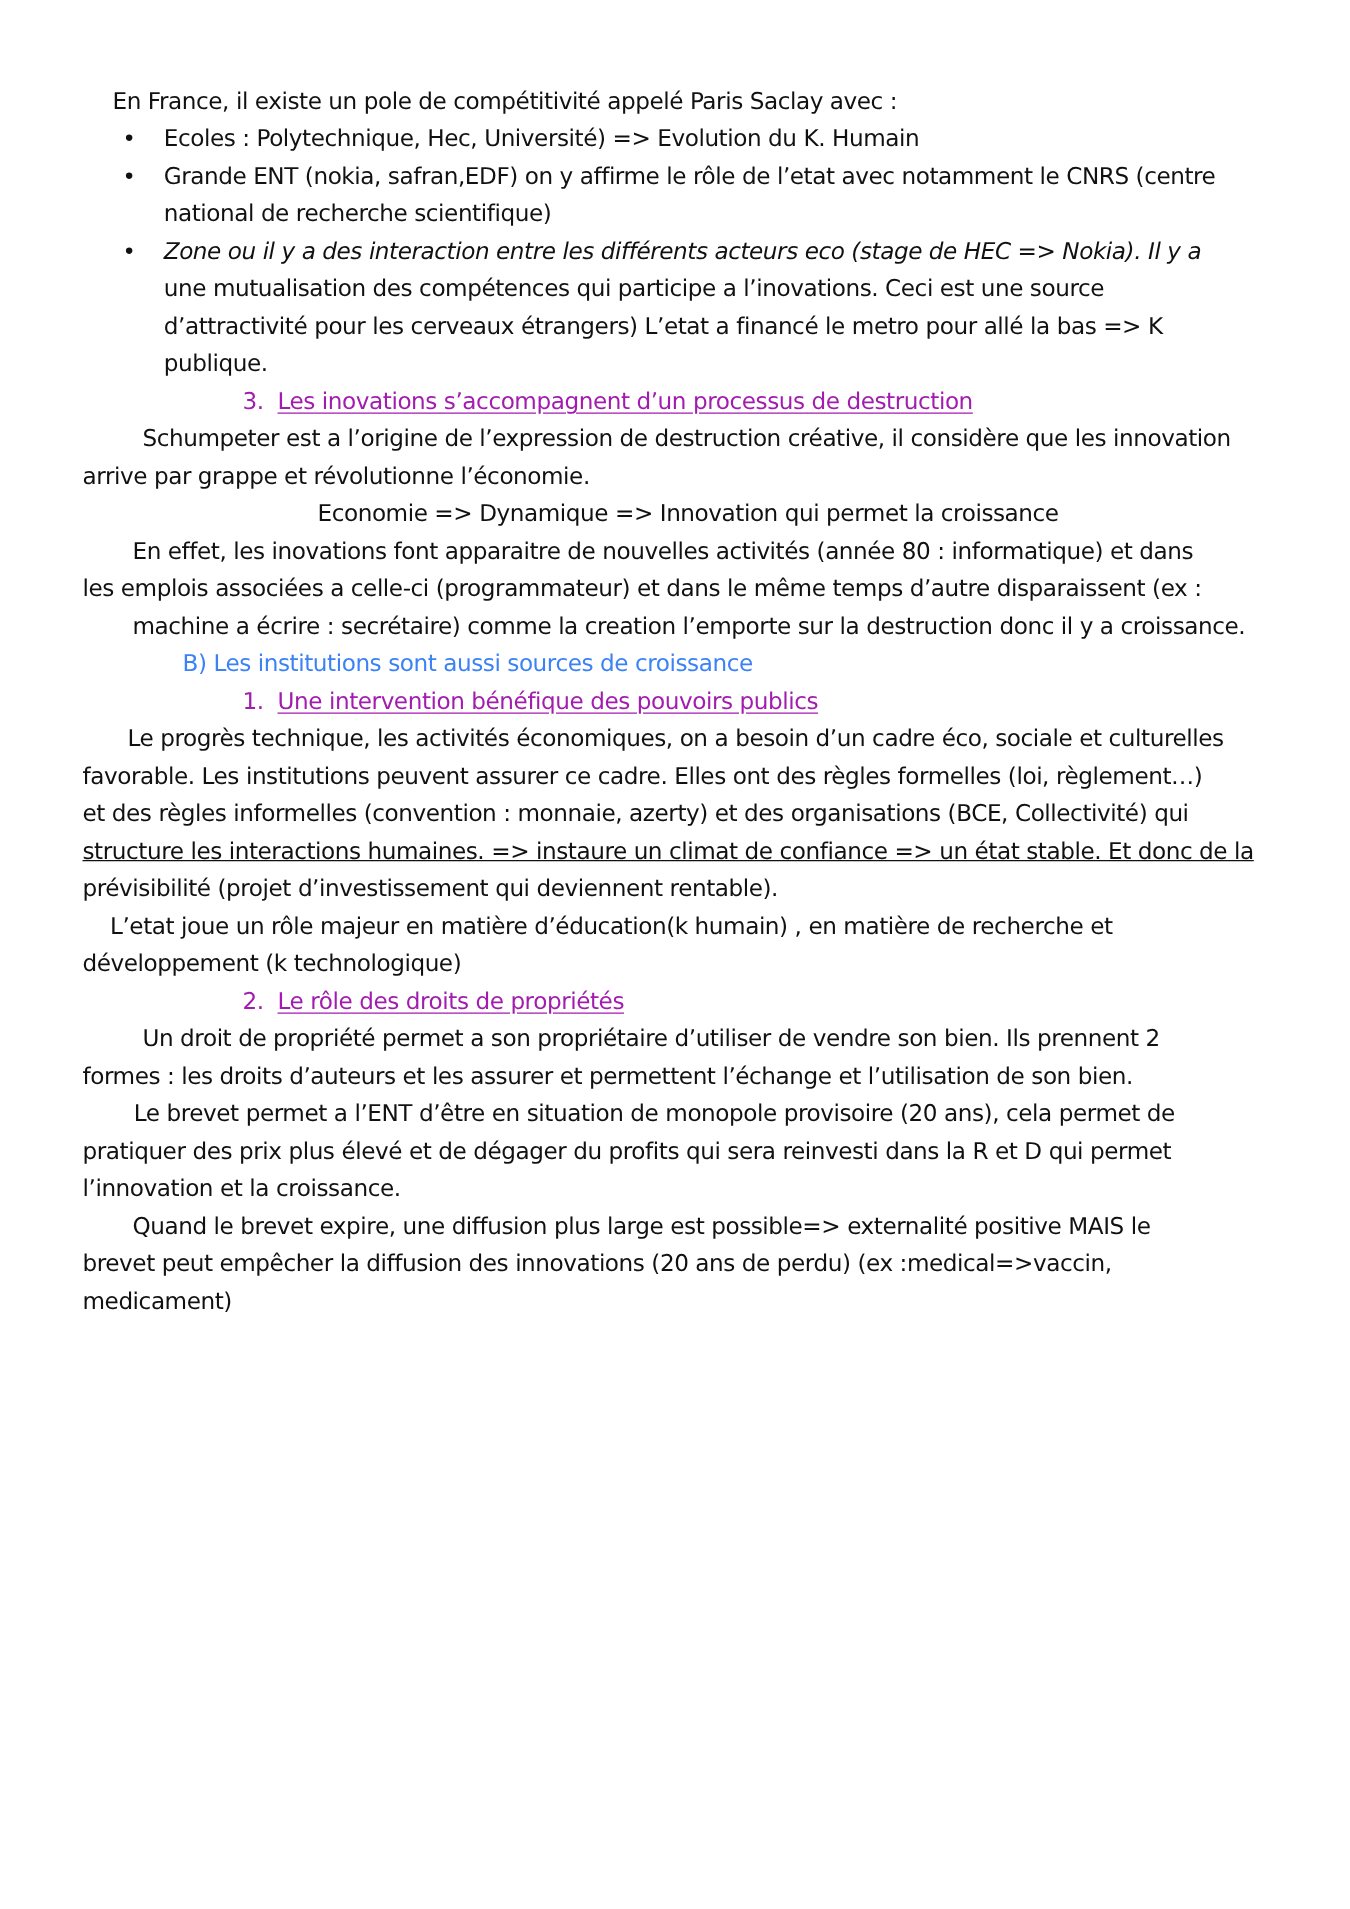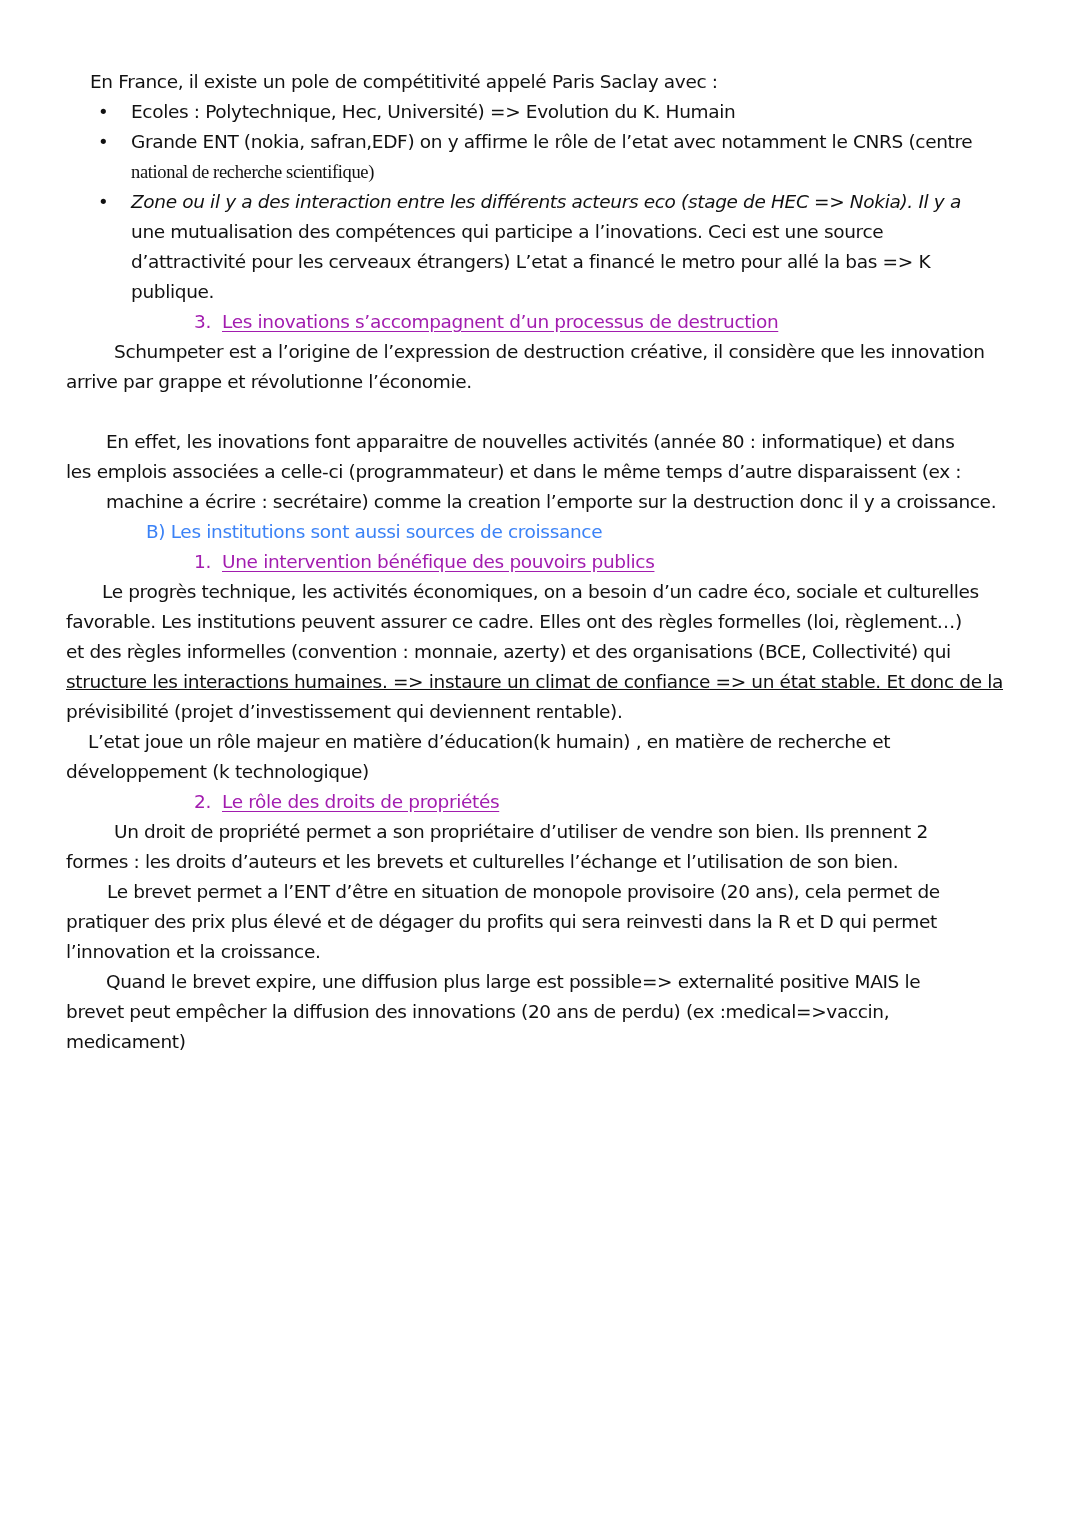--- a/index.html
+++ b/index.html
@@ -53,36 +53,37 @@
 <div class="page">
 
   <div class="line" style="left:90px; top:67px;">En France, il existe un pole de compétitivité appelé Paris Saclay avec :</div>
 
   <div>
     <span class="bullet" style="top:97px;">•</span>
     <div class="line" style="left:131px; top:97px;">Ecoles : Polytechnique, Hec, Université) =&gt; Evolution du K. Humain</div>
 
     <span class="bullet" style="top:127px;">•</span>
     <div class="line" style="left:131px; top:127px;">Grande ENT (nokia, safran,EDF) on y affirme le rôle de l’etat avec notamment le CNRS (centre</div>
-    <div class="line" style="left:131px; top:157px;font-family:Liberation Serif, serif;">national de recherche scientifique)</div>
+    <div class="line" style="left:131px; top:157px;">national de recherche scientifique)</div>
 
     <span class="bullet" style="top:187px;">•</span>
     <div class="line" style="left:131px; top:187px;font-style:italic;">Zone ou il y a des interaction entre les différents acteurs eco (stage de HEC =&gt; Nokia). Il y a</div>
     <div class="line" style="left:131px; top:217px;">une mutualisation des compétences qui participe a l’inovations. Ceci est une source</div>
     <div class="line" style="left:131px; top:247px;">d’attractivité pour les cerveaux étrangers) L’etat a financé le metro pour allé la bas =&gt; K</div>
     <div class="line" style="left:131px; top:277px;">publique.</div>
   </div>
 
   <div class="line heading-blue" style="left:194px; top:307px;">
     <span>3.</span>&nbsp;&nbsp;<span class="u">Les inovations s’accompagnent d’un processus de destruction</span>
   </div>
 
   <div class="line" style="left:114px; top:337px;">Schumpeter est a l’origine de l’expression de destruction créative, il considère que les innovation</div>
   <div class="line" style="left:66px; top:367px;">arrive par grappe et révolutionne l’économie.</div>
 
+  <div class="line" style="left:254px; top:397px;">Economie =&gt; Dynamique =&gt; Innovation qui permet la croissance</div>
 
   <div class="line" style="left:106px; top:427px;">En effet, les inovations font apparaitre de nouvelles activités (année 80 : informatique) et dans</div>
   <div class="line" style="left:66px; top:457px;">les emplois associées a celle-ci (programmateur) et dans le même temps d’autre disparaissent (ex :</div>
   <div class="line" style="left:66px; top:487px;margin-left:40px;">machine a écrire : secrétaire) comme la creation l’emporte sur la destruction donc il y a croissance.</div>
 
   <div class="line heading-green" style="left:146px; top:517px;">B)  Les institutions sont aussi sources de croissance</div>
 
   <div class="line heading-blue" style="left:194px; top:547px;">
     <span>1.</span>&nbsp;&nbsp;<span class="u">Une intervention bénéfique des pouvoirs publics</span>
   </div>
@@ -94,21 +95,21 @@
   <div class="line" style="left:66px; top:697px;">prévisibilité (projet d’investissement qui deviennent rentable).</div>
 
   <div class="line" style="left:88px; top:727px;">L’etat joue un rôle majeur en matière d’éducation(k humain) , en matière de recherche et</div>
   <div class="line" style="left:66px; top:757px;">développement (k technologique)</div>
 
   <div class="line heading-blue" style="left:194px; top:787px;">
     <span>2.</span>&nbsp;&nbsp;<span class="u">Le rôle des droits de propriétés</span>
   </div>
 
   <div class="line" style="left:114px; top:817px;">Un droit de propriété permet a son propriétaire d’utiliser de vendre son bien. Ils prennent 2</div>
-  <div class="line" style="left:66px; top:847px;">formes : les droits d’auteurs et les brevets et culturelles l’échange et l’utilisation de son bien.</div>
+  <div class="line" style="left:66px; top:847px;">formes : les droits d’auteurs et les assurer et permettent l’échange et l’utilisation de son bien.</div>
 
   <div class="line" style="left:107px; top:877px;text-align:right;">Le brevet permet a l’ENT d’être en situation de monopole provisoire (20 ans), cela permet de</div>
   <div class="line" style="left:66px; top:907px;">pratiquer des prix plus élevé et de dégager du profits qui sera reinvesti dans la R et D qui permet</div>
   <div class="line" style="left:66px; top:937px;">l’innovation et la croissance.</div>
 
   <div class="line" style="left:106px; top:967px;">Quand le brevet expire, une diffusion plus large est possible=&gt; externalité positive MAIS le</div>
   <div class="line" style="left:66px; top:997px;">brevet peut empêcher la diffusion des innovations (20 ans de perdu) (ex :medical=&gt;vaccin,</div>
   <div class="line" style="left:66px; top:1027px;">medicament)</div>
 
 </div>

